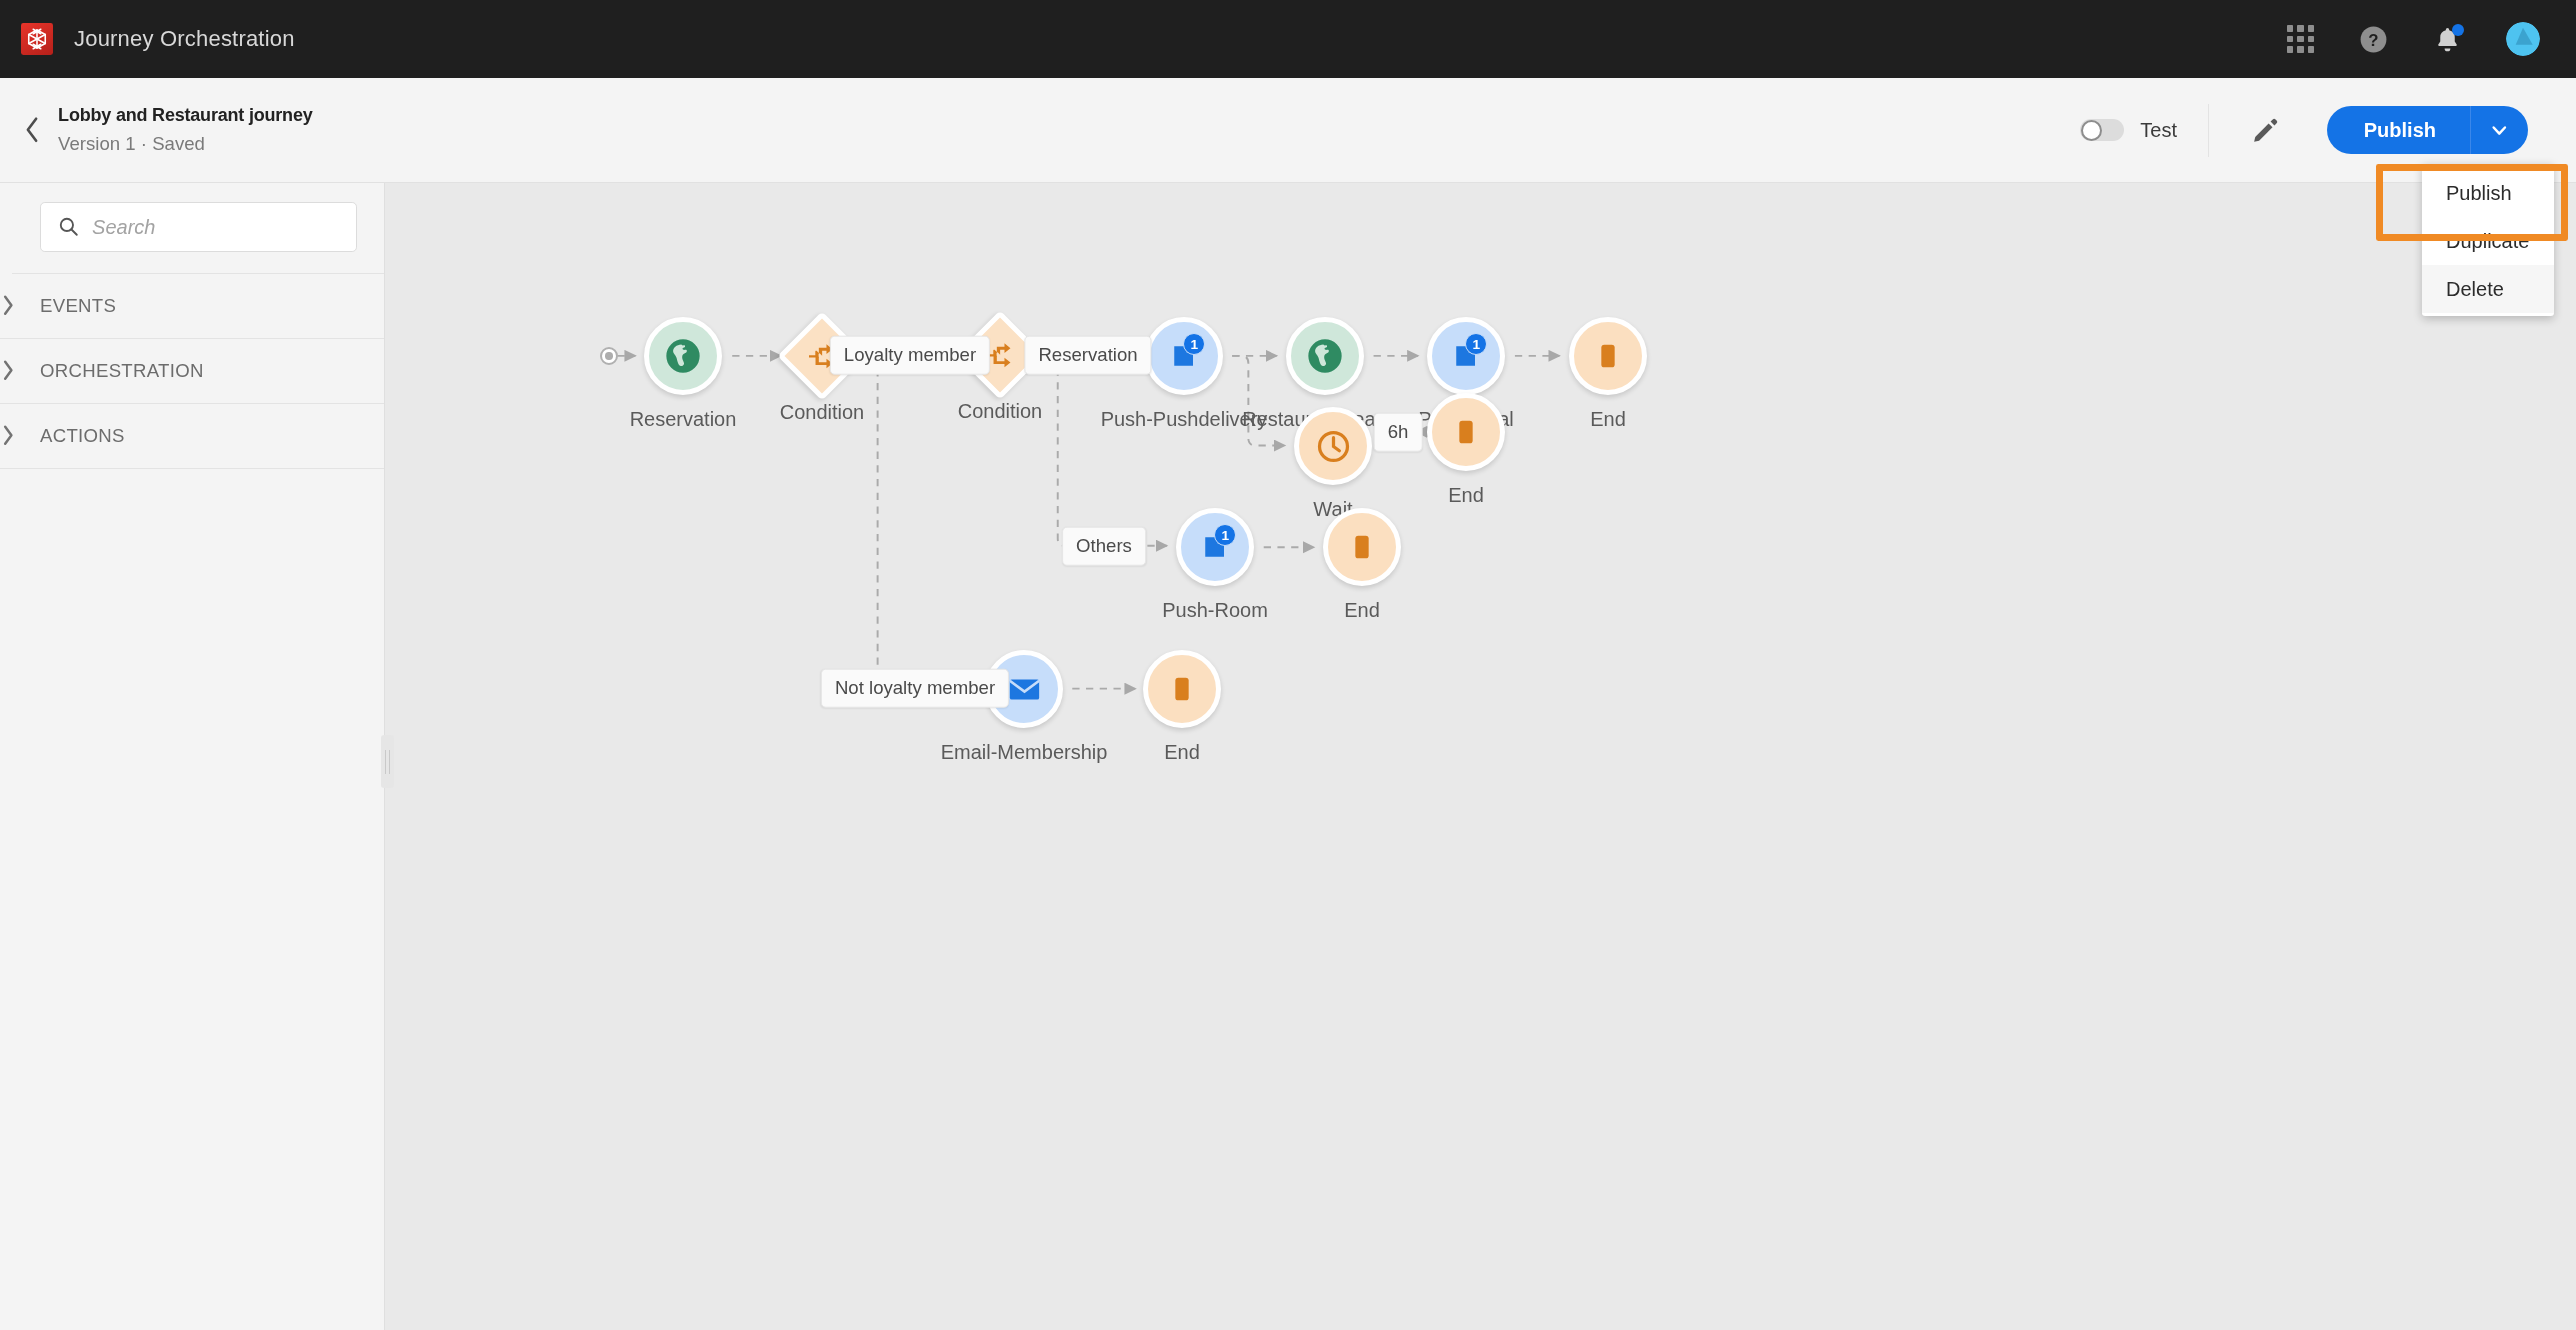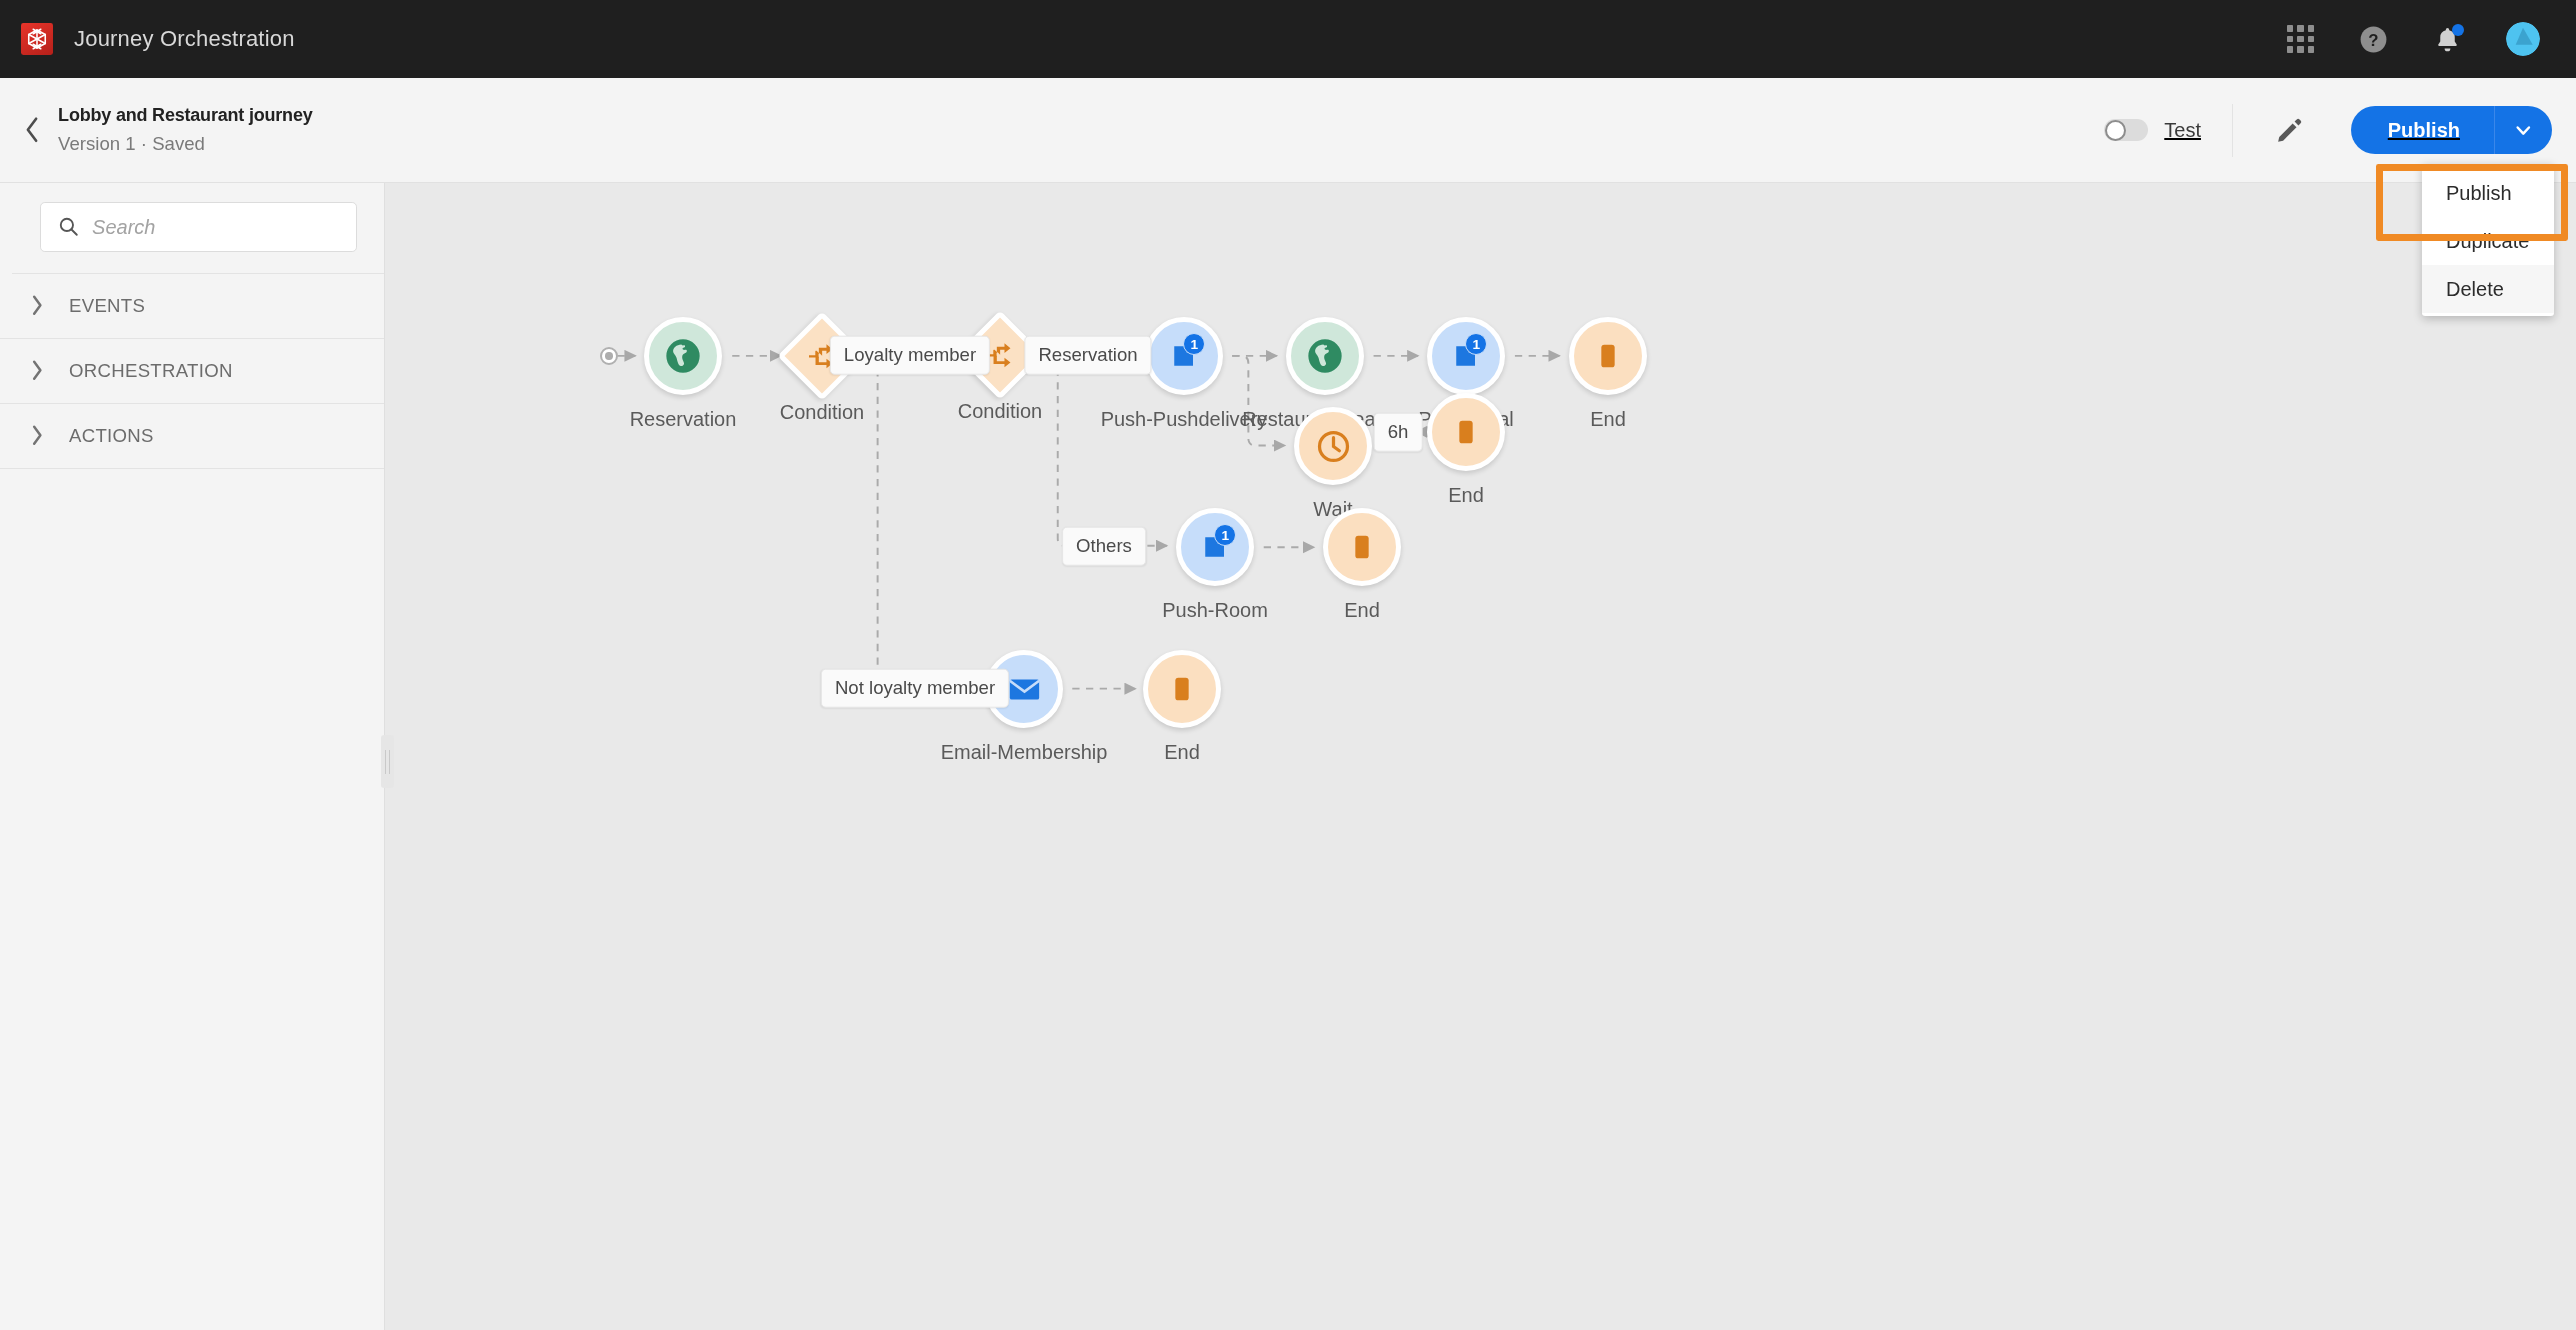--- a/index.html
+++ b/index.html
@@ -45,21 +45,21 @@
     background:#f4f4f4; border-bottom:0.8px solid #e1e1e1;
     display:flex; align-items:center;
   }
   #back-chevron {
     width:42px; margin-left:11.3px; display:flex; align-items:center;
     justify-content:center; cursor:pointer;
   }
   #titleblock { margin-left:4.8px; }
   #journey-title { font-size:18px; font-weight:700; color:#222; letter-spacing:-0.2px; }
   #journey-sub { font-size:18.6px; color:#7a7a7a; margin-top:6.5px; }
-  #header-right { margin-left:auto; display:flex; align-items:center; padding-right:24px;text-decoration:underline; }
+  #header-right { margin-left:auto; display:flex; align-items:center; padding-right:48px; }
 
   .toggle-wrap { display:flex; align-items:center; gap:16px; cursor:pointer; }
   .toggle {
     width:44px; height:22.6px; border-radius:11.3px; background:#dcdcdc;
     position:relative;
   }
   .toggle .knob {
     position:absolute; left:0.8px; top:0.8px; width:21px; height:21px;
     border-radius:50%; background:#fff; border:2.4px solid #8d8d8d;
   }
@@ -106,21 +106,21 @@
   #search-box {
     height:50px; background:#fff; border:0.8px solid #dcdcdc; border-radius:4.8px;
     display:flex; align-items:center; padding:0 16px;
   }
   #search-input {
     border:none; outline:none; background:transparent; margin-left:13px;
     font-size:20px; font-family:inherit; color:#333; width:100%; font-style:normal;
   }
   #search-input::placeholder { color:#a3a3a3; font-style:italic; }
   .nav-row {
-    height:65px; display:flex; align-items:center; padding-left:29px;
+    height:65px; display:flex; align-items:center; 
     border-bottom:0.8px solid #e3e3e3; cursor:pointer;
   }
   .nav-row .label {
     font-size:18.6px; color:#6c6c6c; letter-spacing:0.3px; margin-left:24px;
   }
   #sidebar-splitter {
     position:absolute; left:381px; top:735px; width:13px; height:53px;
     background:#e6e6e6; border-radius:3.2px; cursor:col-resize; z-index:5;
     display:flex; align-items:center; justify-content:center; gap:2.4px;
   }

